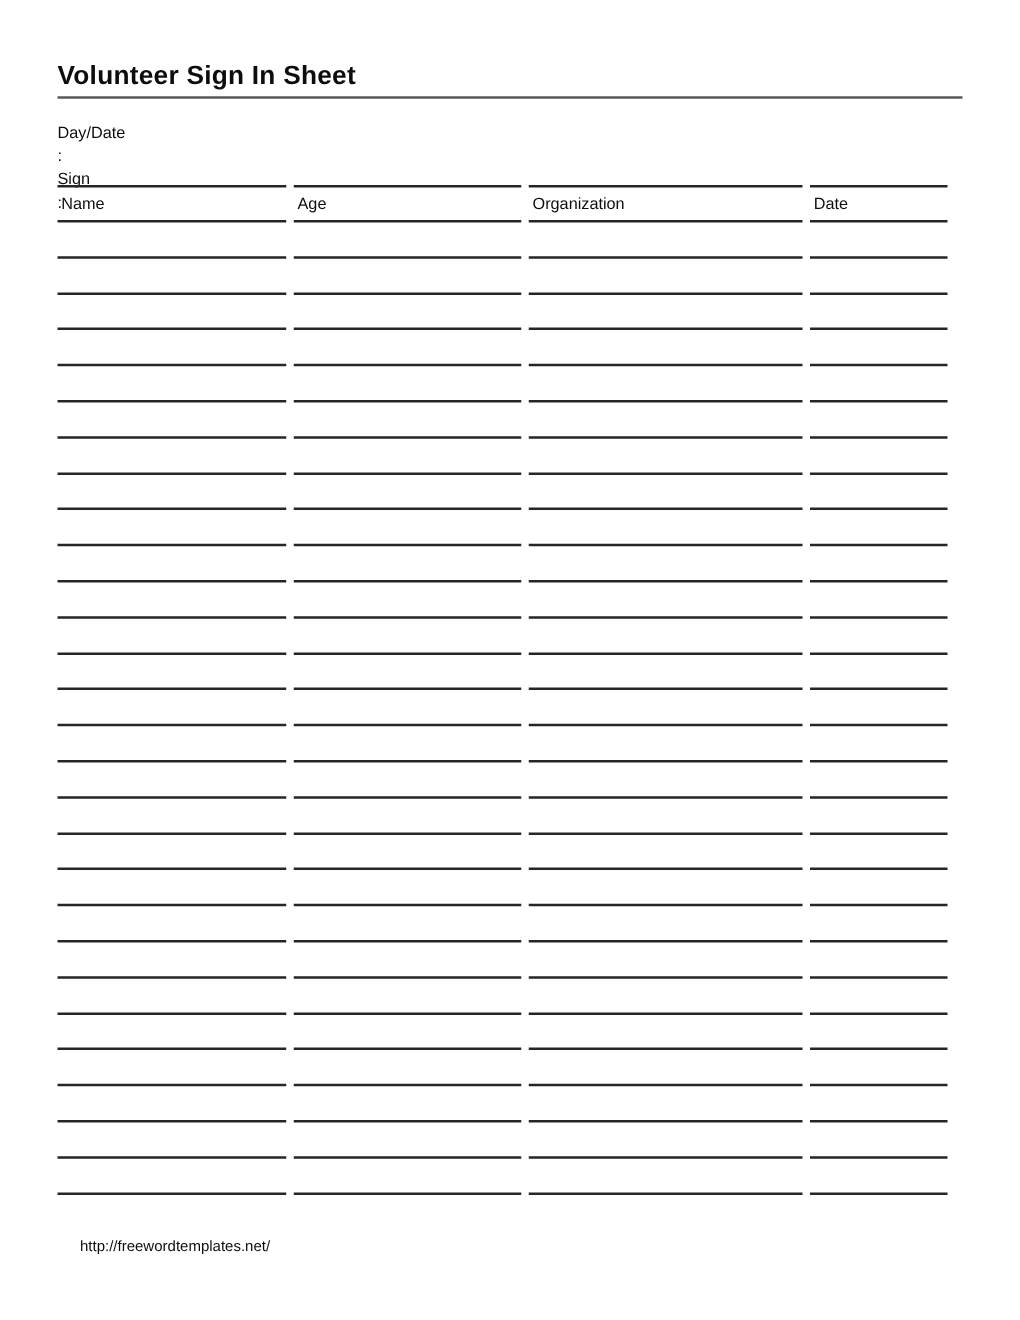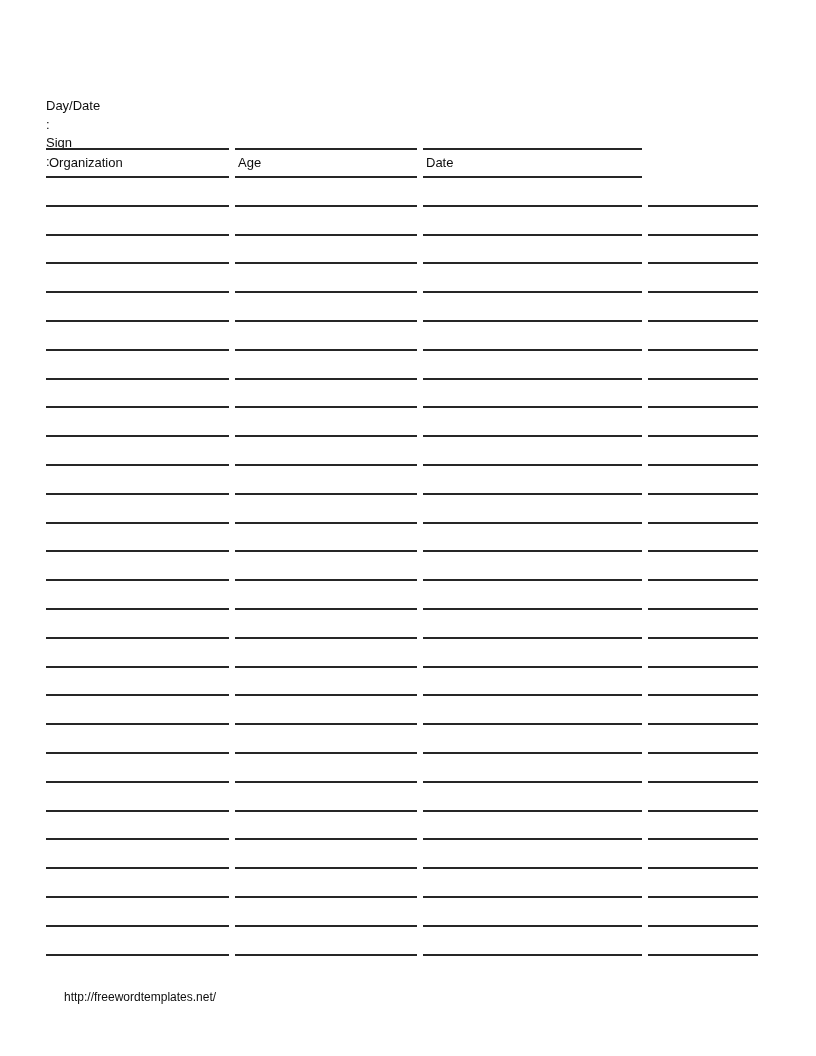--- a/index.html
+++ b/index.html
@@ -76,38 +76,40 @@
     line-height: 15px;
     color: #0d0d0d;
     margin-left: 16px;
   }
 </style>
 </head>
 <body>
 
 <div class="page">
 
+  <h1 class="title">Volunteer Sign In Sheet</h1>
 
   <div class="meta">
     <div class="meta-row">
       <span class="meta-label">Day/Date</span>
       <span class="meta-colon">:</span>
       <span class="meta-value"></span>
     </div>
     <div class="meta-row">
       <span class="meta-label">Sign</span>
       <span class="meta-colon">:</span>
       <span class="meta-value"></span>
     </div>
   </div>
 
   <div class="table">
     <div class="grid-row thead">
+      <div class="cell">Name</div>
+      <div class="cell">Age</div>
       <div class="cell">Organization</div>
-      <div class="cell">Age</div>
       <div class="cell">Date</div>
     </div>
     <div class="tbody" id="tbody">
         <div class="grid-row">
           <div class="cell"></div>
           <div class="cell"></div>
           <div class="cell"></div>
           <div class="cell"></div>
         </div>
         <div class="grid-row">

